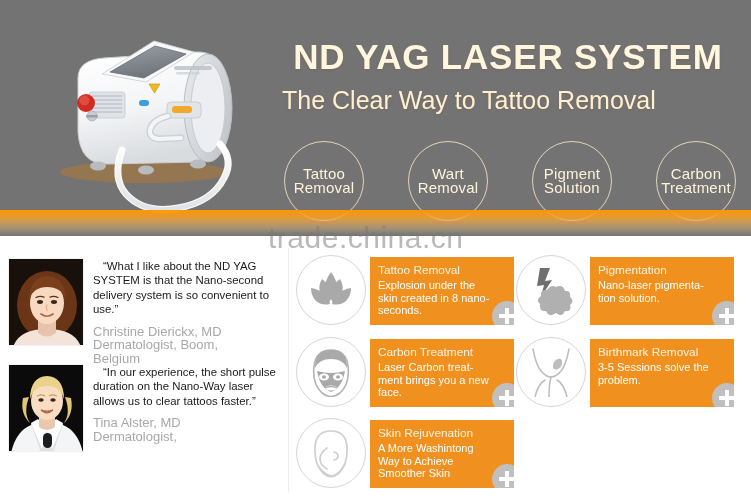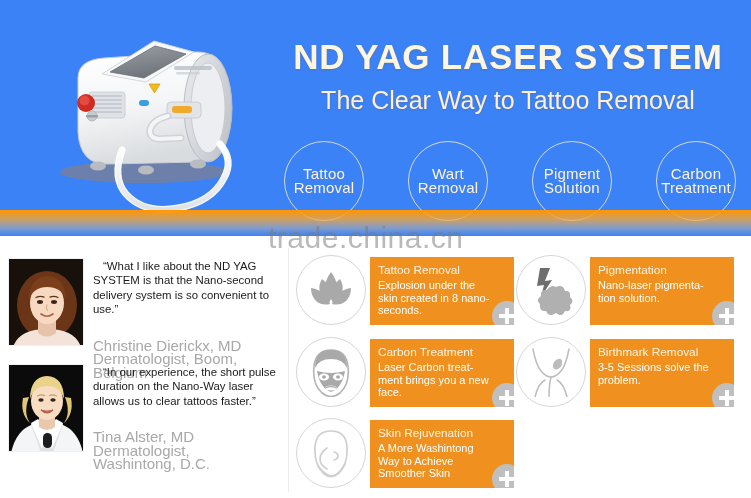--- a/index.html
+++ b/index.html
@@ -14,21 +14,21 @@
     width: 751px; height: 498px;
     background: #ffffff;
     overflow: hidden;
   }
 
   
   .hero {
     position: absolute;
     left: 0; top: 0;
     width: 751px; height: 236px;
-    background: #3b82f6;
+    background: #737373;
     overflow: hidden;
   }
   .hero-fade {
     position: absolute;
     left: 0; bottom: 0; width: 751px; height: 26px;
     background: linear-gradient(to bottom, rgba(255,149,0,1) 0%, rgba(255,170,50,0.75) 35%, rgba(255,205,130,0.35) 70%, rgba(255,255,255,0) 100%);
     pointer-events: none;
   }
 
   
@@ -51,21 +51,21 @@
     line-height: 42px;
     text-shadow: 0 1px 2px rgba(150,70,0,0.25);
     white-space: nowrap;
   }
   .hero-sub {
     position: absolute;
     left: 282px; top: 84px;
     width: 452px;
     font-size: 25px;
     color: #FFF0D2;
-    text-align: center;
+    text-align: left;
     line-height: 32px;
     text-shadow: 0 1px 2px rgba(150,70,0,0.2);
     white-space: nowrap;
   }
 
   
   .badges {
     position: absolute;
     left: 284px; top: 141px;
     width: 452px; height: 80px;
@@ -141,22 +141,22 @@
     position: relative;
   }
   .tbody { flex: 1; padding-top: 1px; }
   .quote {
     font-size: 11.4px;
     line-height: 14.4px;
     color: #1a1a1a;
     text-indent: 10px;
   }
   .attrib {
-    margin-top: 22px;
-    font-size: 15px;
+    margin-top: 8px;
+    font-size: 13px;
     line-height: 13.6px;
     color: #a8a8a8;
   }
 
   
   .features {
     position: absolute;
     left: 296px; top: 252px;
     width: 452px; height: 244px;
   }
@@ -394,21 +394,20 @@
           <path d="M40.5 30.6 q3.5 -1.6 7 0.4" stroke="#c2a45e" stroke-width="1.2" fill="none" stroke-linecap="round"></path>
 
           <path d="M32 45 q6 5.5 12 0 q-6 2.4 -12 0 Z" fill="#ffffff" stroke="#b2604a" stroke-width="1.2"></path>
         </svg>
       </div>
       <div class="tbody">
         <div class="quote">“In our experience, the short pulse duration on the Nano-Way laser allows us to clear tattoos faster.”</div>
         <div class="attrib">
           <div>Tina Alster, MD</div>
           <div>Dermatologist,</div>
-          <div>Washintong, D.C.</div>
         </div>
       </div>
     </div>
   </div>
 
   <div class="features">
 
     <div class="fcol fcol-left">
 
       <div class="fcard fr0">

